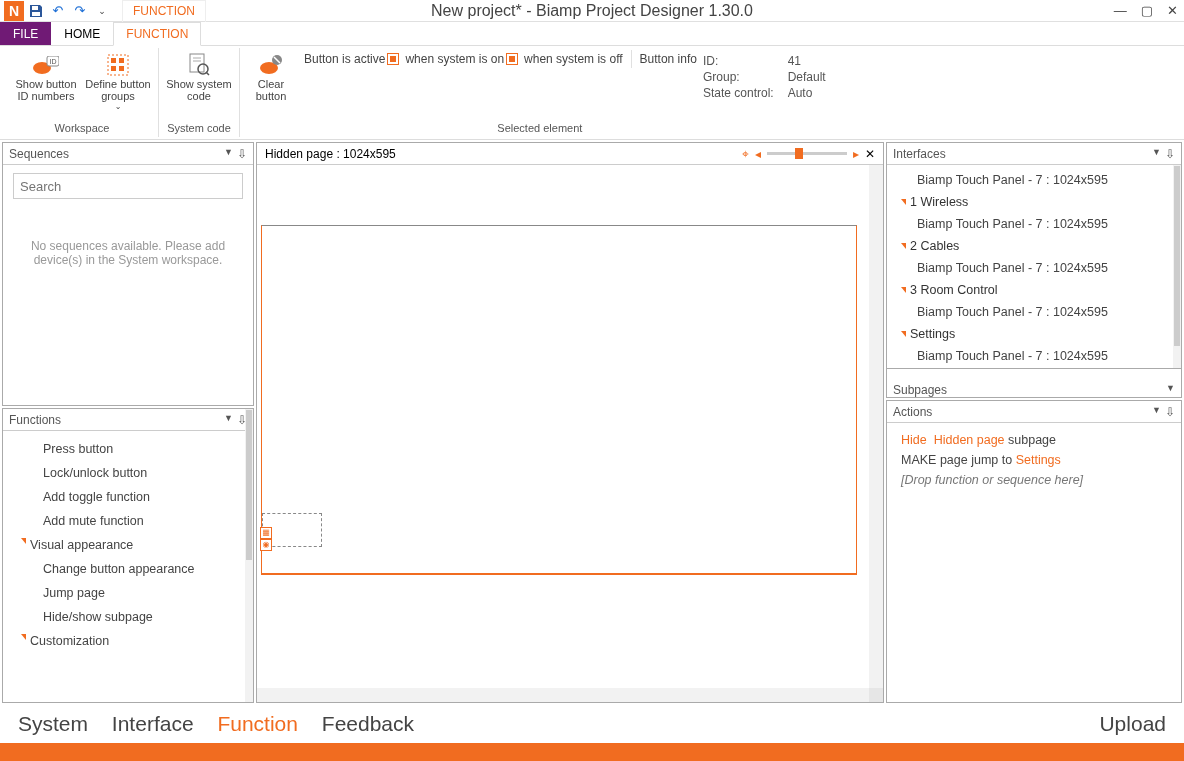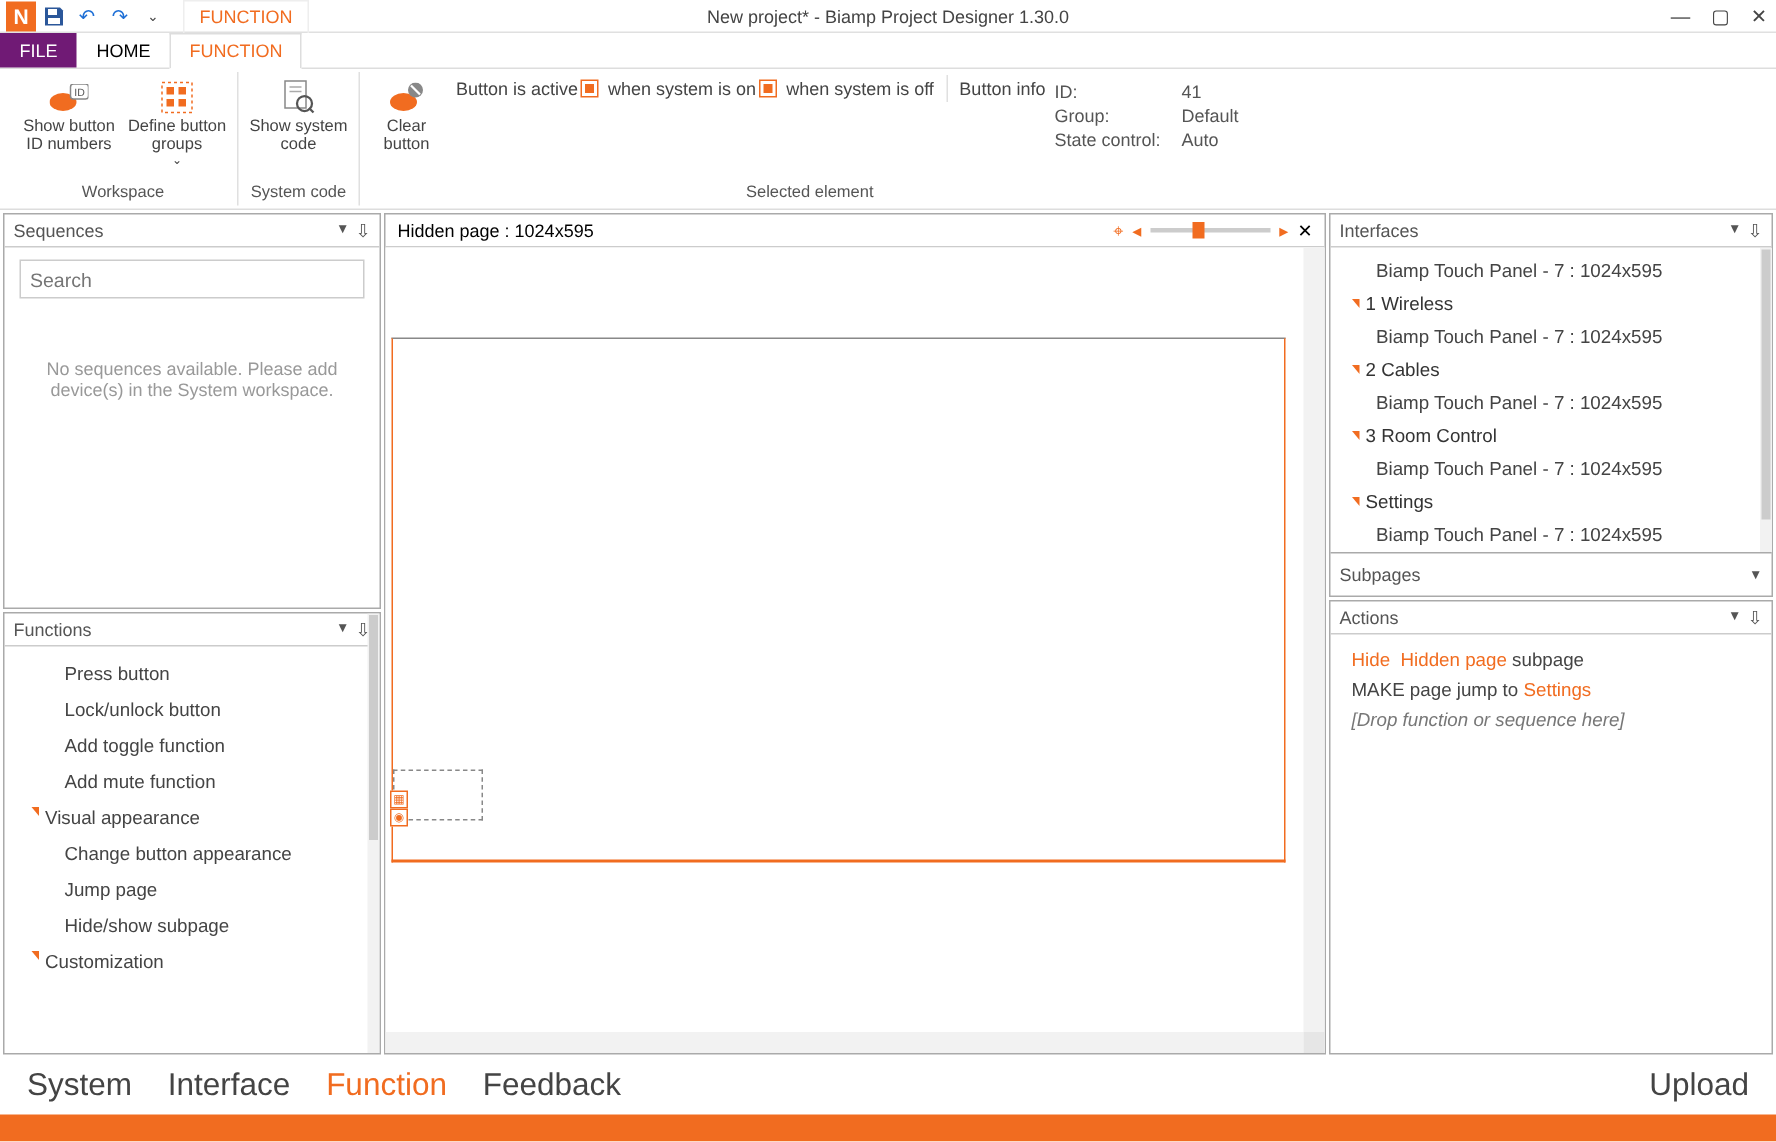--- a/index.html
+++ b/index.html
@@ -2,21 +2,21 @@
 <html><head>
 <meta charset="utf-8">
 <style>
 *{box-sizing:border-box;margin:0;padding:0;font-family:"Segoe UI",Arial,sans-serif}
 body{width:1184px;height:761px;background:#fff;display:flex;flex-direction:column;overflow:hidden;font-size:13px}
 .titlebar{height:22px;background:#fff;display:flex;align-items:center;position:relative;border-bottom:1px solid #e0e0e0}
 .qat{display:flex;align-items:center;gap:2px;padding-left:4px}
 .qat-ico{width:20px;height:20px;display:flex;align-items:center;justify-content:center;color:#444}
 .app-logo{width:20px;height:20px;background:#f16c20;color:#fff;display:flex;align-items:center;justify-content:center;font-weight:bold;font-size:14px}
 .ctxtab{height:22px;padding:0 10px;color:#f16c20;font-size:12px;display:flex;align-items:center;border:1px solid #eee;border-bottom:none;margin-left:10px}
-.title-text{position:absolute;left:50%;transform:translateX(-50%);font-size:12px;color:#444}
+.title-text{position:absolute;left:50%;transform:translateX(-50%);font-size:16px;color:#444}
 .win-ctrls{position:absolute;right:6px;display:flex;gap:14px;font-size:13px;color:#444}
 .tabrow{height:24px;display:flex;border-bottom:1px solid #ddd}
 .tab{padding:0 12px;font-size:12px;display:flex;align-items:center;border:1px solid transparent}
 .tab.file{background:#701a75;color:#fff}
 .tab.sel{color:#f16c20;border:1px solid #ddd;border-bottom:1px solid #fff;margin-bottom:-1px;background:#fff}
 .ribbon{height:94px;display:flex;padding:2px 6px;border-bottom:1px solid #ddd}
 .rgroup{display:flex;flex-direction:column;align-items:center;border-right:1px solid #e0e0e0;padding:2px 6px}
 .rgroup-body{flex:1;display:flex;align-items:flex-start;gap:4px}
 .rgroup-label{font-size:11px;color:#555;text-align:center;padding-bottom:1px}
 .rbtn{display:flex;flex-direction:column;align-items:center;text-align:center;font-size:11px;color:#444;width:68px;padding-top:2px}
@@ -43,21 +43,21 @@
 .zoom{display:flex;align-items:center;gap:6px}
 .zoom-bar{width:80px;height:3px;background:#ccc;position:relative}
 .zoom-bar .hnd{position:absolute;left:28px;top:-4px;width:8px;height:11px;background:#f16c20}
 .canvas-area{flex:1;position:relative;background:#fff;overflow:hidden}
 .canvas-inner{position:absolute;left:4px;top:60px;width:596px;height:350px;border:1px solid #f16c20;border-bottom:2px solid #f16c20;border-top:1px solid #888;background:#fff}
 .placeholder-box{position:absolute;left:0;bottom:26px;width:60px;height:34px;border:1px dashed #888;background:#fff}
 .right{width:296px;display:flex;flex-direction:column;min-height:0;gap:2px}
 .tree{padding:4px 0;font-size:12.5px;color:#444;overflow-y:auto}
 .tree-item{padding:4px 8px 4px 30px}
 .tree-cat{padding:4px 8px 4px 14px;display:flex;align-items:center;gap:4px;color:#333}
-.sub-hdr{height:20px;border-top:1px solid #aaa;font-size:12px;color:#555;display:flex;align-items:center;padding:14px 6px;justify-content:space-between}
+.sub-hdr{height:20px;border-top:1px solid #aaa;font-size:12px;color:#555;display:flex;align-items:flex-start;padding:14px 6px;justify-content:space-between}
 .actions-body{flex:1;padding:10px 14px;font-size:12.5px;color:#444}
 .actions-body div{margin-bottom:6px}
 .orange{color:#f16c20}
 .ital{font-style:italic;color:#777}
 .bottombar{height:38px;display:flex;align-items:center;justify-content:space-between;padding:0 18px;font-size:21px;color:#444;font-weight:300}
 .bottombar span{margin-right:18px}
 .statusbar{height:18px;background:#f16c20}
 .vscroll-fake{position:absolute;right:0;top:0;bottom:0;width:8px;background:#f2f2f2}
 .vscroll-fake .thumb{width:6px;margin:1px;background:#ccc}
 svg{pointer-events:none}

